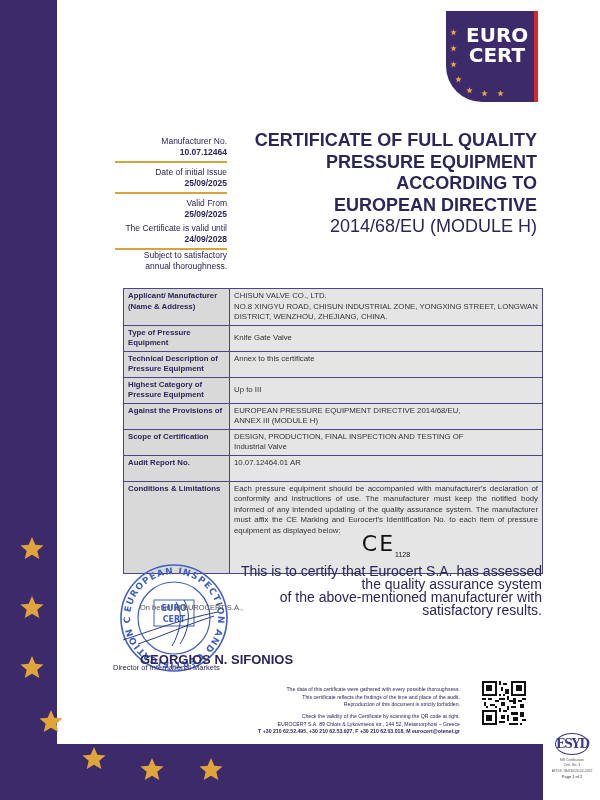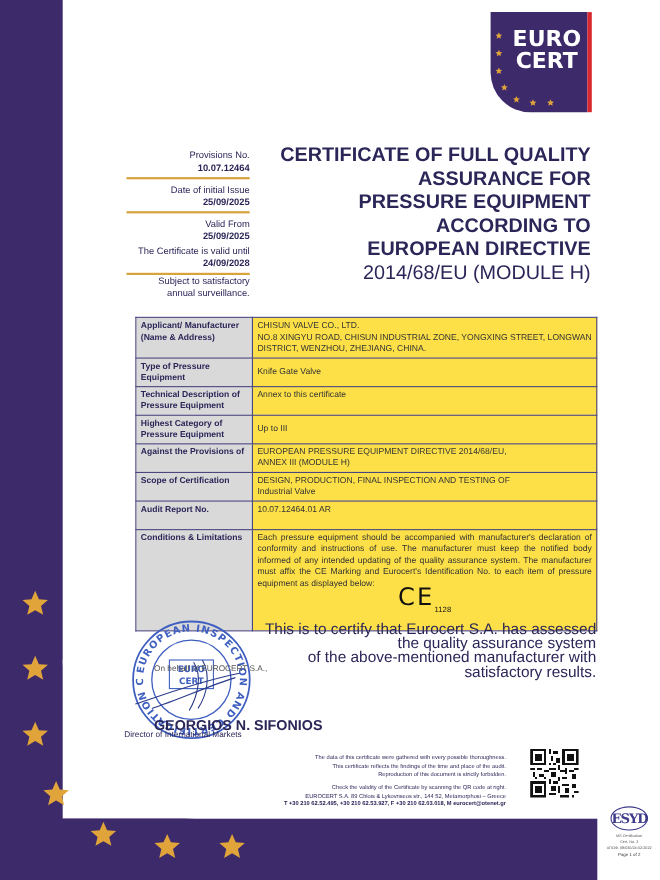--- a/index.html
+++ b/index.html
@@ -51,21 +51,21 @@
   .title .last { font-weight: normal; }
 
   
   table.cert {
     position: absolute; left: 123px; top: 288px; width: 420px;
     border-collapse: collapse; font-size: 7.8px; line-height: 10.5px;
     border: 1.5px solid #4a4680;
   }
   table.cert td { border: 1px solid #4a4680; vertical-align: top; padding: 2px 4px; }
   table.cert td.k { background: #d9d9d9; font-weight: bold; width: 97px; color: #2b2658; }
-  table.cert td.v { background: #fde047; color: #333; }
+  table.cert td.v { background: #e5e5e5; color: #333; }
   td.v.just { text-align: justify; }
   .ce-wrap { text-align: center; margin-top: 3px; height: 22px; position: relative; }
   .ce { font-family: "DejaVu Sans", sans-serif; font-size: 22px; color: #111; letter-spacing: 2px; font-weight: normal; }
   .ce-num { font-size: 7px; position: relative; top: 6px; color: #111; }
 
   .certify {
     position: absolute; left: 220px; top: 565px; width: 322px; text-align: right;
     font-size: 14px; line-height: 13px; color: #2b2658;
   }
 
@@ -170,47 +170,46 @@
   <span class="ls" style="left:51px;top:79px">
       <svg viewBox="0 0 24 24">
         <path fill="#e0a43a" d="M12 1l3.1 7.1 7.6.6-5.8 5 1.8 7.5L12 17.3 5.3 21.2l1.8-7.5-5.8-5 7.6-.6z"></path>
       </svg>
     </span>
 </div>
 <div class="logo-red"></div>
 
 <div class="side">
   <div class="grp">
-    <span class="lbl">Provisions No.</span>
+    <span class="lbl">Manufacturer No.</span>
     <span class="val">10.07.12464</span>
   </div>
   <div class="rule"></div>
   <div class="grp">
     <span class="lbl">Date of initial Issue</span>
     <span class="val">25/09/2025</span>
   </div>
   <div class="rule"></div>
   <div class="grp">
     <span class="lbl">Valid From</span>
     <span class="val">25/09/2025</span>
   </div>
   <div class="grp" style="margin-top:3px">
     <span class="lbl">The Certificate is valid until</span>
     <span class="val">24/09/2028</span>
   </div>
   <div class="rule" style="margin-bottom:0"></div>
   <div class="grp">
     <span class="lbl">Subject to satisfactory</span>
-    <span class="lbl">annual surveillance.</span>
+    <span class="lbl">annual thoroughness.</span>
   </div>
 </div>
 
 <div class="title">
   <div>CERTIFICATE OF FULL QUALITY</div>
-  <div>ASSURANCE FOR</div>
   <div>PRESSURE EQUIPMENT</div>
   <div>ACCORDING TO</div>
   <div>EUROPEAN DIRECTIVE</div>
   <div class="last">2014/68/EU (MODULE H)</div>
 </div>
 
 <table class="cert">
   <tbody>
       <tr style="height:34px">
     <td class="k">Applicant/ Manufacturer (Name &amp; Address)</td>

